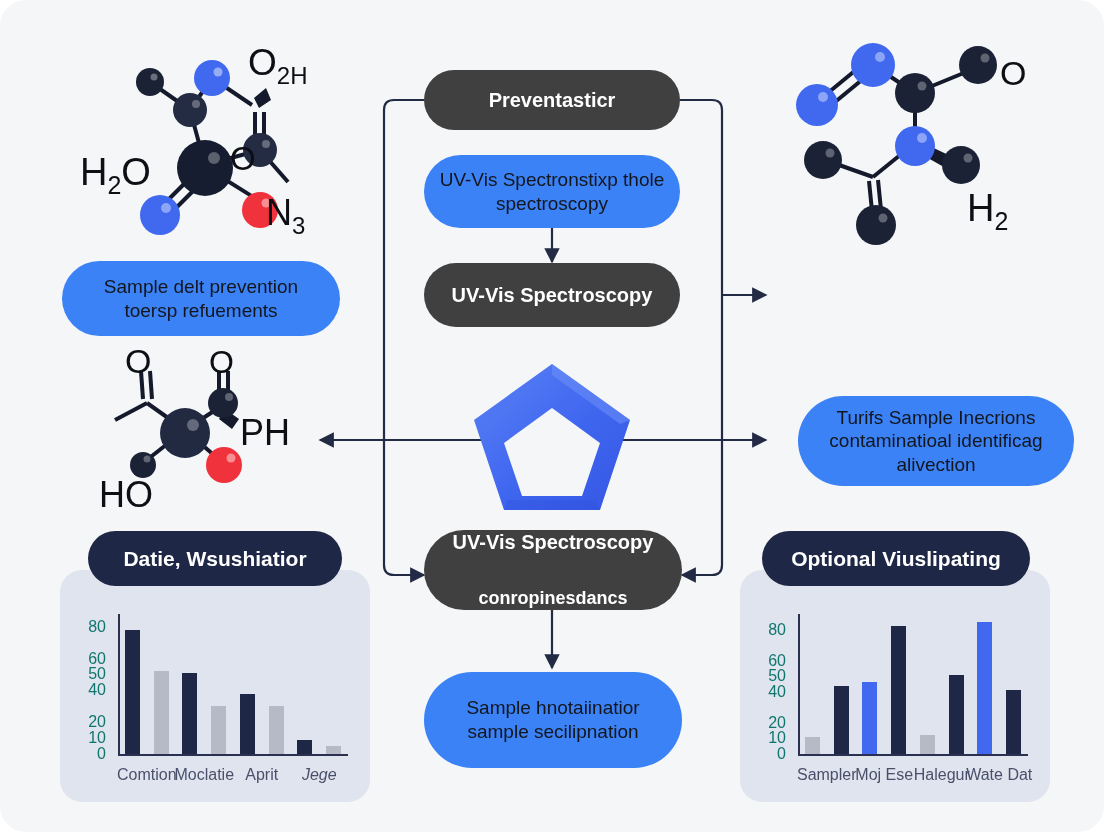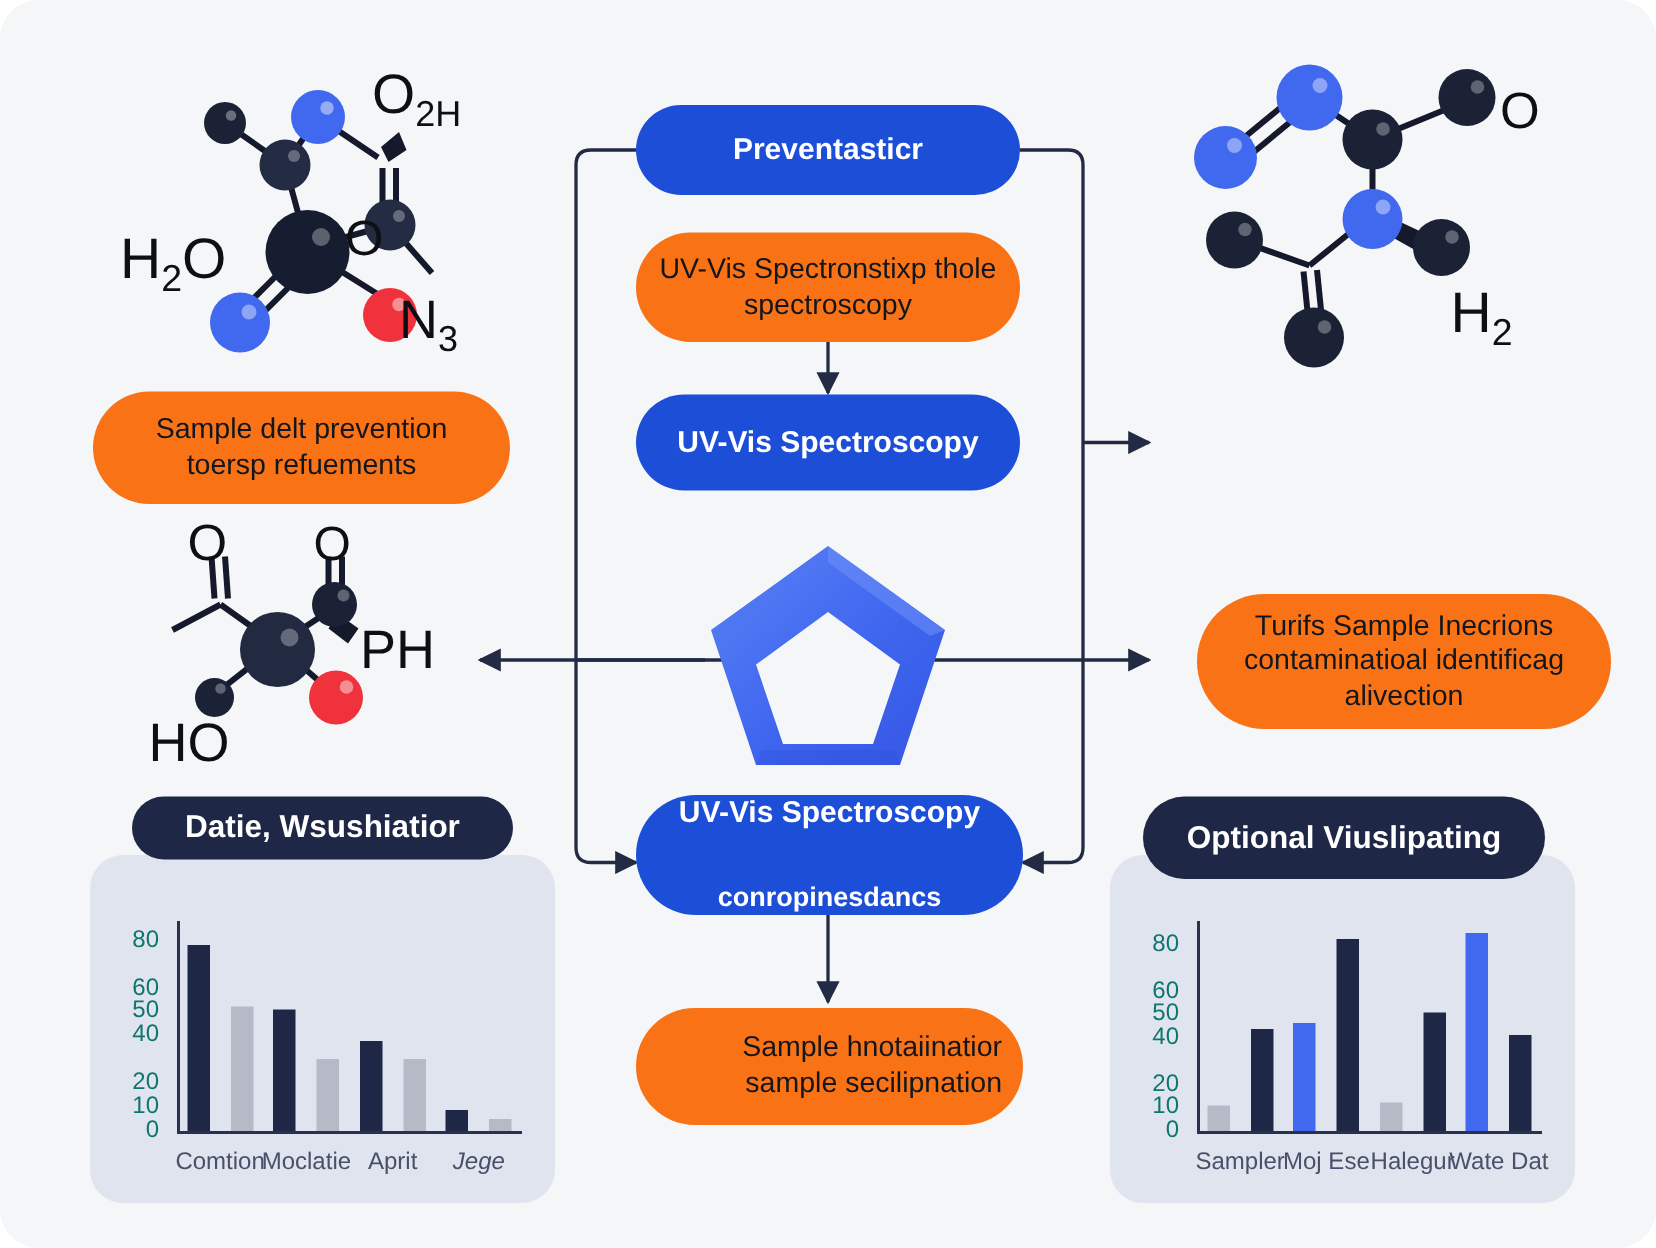--- a/index.html
+++ b/index.html
@@ -22,24 +22,24 @@
   .pill{
     position:absolute;
     display:flex;align-items:center;justify-content:center;
     text-align:center;
     border-radius:999px;
     box-sizing:border-box;
     line-height:1.24;
     padding:6px 14px;
   }
   .pill.dark{
-    background:#1d4ed8;color:#ffffff;font-weight:bold;
+    background:#404040;color:#ffffff;font-weight:bold;
   }
   .pill.light{
-    background:#f97316;color:#13161c;font-weight:normal;
+    background:#3b82f6;color:#13161c;font-weight:normal;
   }
   .pill span{display:block;width:100%;}
 
   
   .card{
     position:absolute;
     background:#e0e4ee;
     border-radius:22px;
   }
   .card-title{
@@ -246,35 +246,35 @@
       <path d="M82 4 L160 60 L150 64 L82 15 Z" fill="#6d8ff7" opacity="0.55"></path>
       <path d="M34 150 L130 150 L126 140 L38 140 Z" fill="#2e4fdd" opacity="0.35"></path>
     </svg>
   </div>
 
   <div class="pill dark" style="left:424px;top:530px;width:258px;height:80px;font-size:20px;flex-direction:column;justify-content:center;">
     <span style="font-size:20px;">UV-Vis Spectroscopy</span>
     <span style="font-size:18px;margin-top:32px;">conropinesdancs</span>
   </div>
 
-  <div class="pill light" style="left:424px;top:672px;width:258px;height:78px;font-size:19px;text-align:right;">
+  <div class="pill light" style="left:424px;top:672px;width:258px;height:96px;font-size:19px;">
     <span>Sample hnotaiinatior sample secilipnation</span>
   </div>
 
   <div class="pill light" style="left:62px;top:261px;width:278px;height:75px;font-size:19px;">
     <span>Sample delt prevention toersp refuements</span>
   </div>
 
 
   <div class="pill light" style="left:798px;top:396px;width:276px;height:90px;font-size:19px;">
     <span>Turifs Sample Inecrions contaminatioal identificag alivection</span>
   </div>
 
   <div class="card" style="left:60px;top:570px;width:310px;height:232px;"></div>
-  <div class="card-title" style="left:88px;top:531px;width:254px;height:42px;">
+  <div class="card-title" style="left:88px;top:531px;width:254px;height:55px;">
     <span>Datie, Wsushiatior</span>
   </div>
   <div class="chart" id="leftChart" style="left:60px;top:596px;width:310px;height:200px;">
       <div class="axis-line" style="left: 58px; top: 18px; width: 2px; height: 140px;"></div>
       <div class="axis-line" style="left: 58px; top: 158px; width: 230px; height: 2px;"></div>
       <div class="ytick" style="left: 0px; width: 46px; top: 158px;">0</div>
       <div class="ytick" style="left: 0px; width: 46px; top: 142.091px;">10</div>
       <div class="ytick" style="left: 0px; width: 46px; top: 126.182px;">20</div>
       <div class="ytick" style="left: 0px; width: 46px; top: 94.3636px;">40</div>
       <div class="ytick" style="left: 0px; width: 46px; top: 78.4545px;">50</div>

